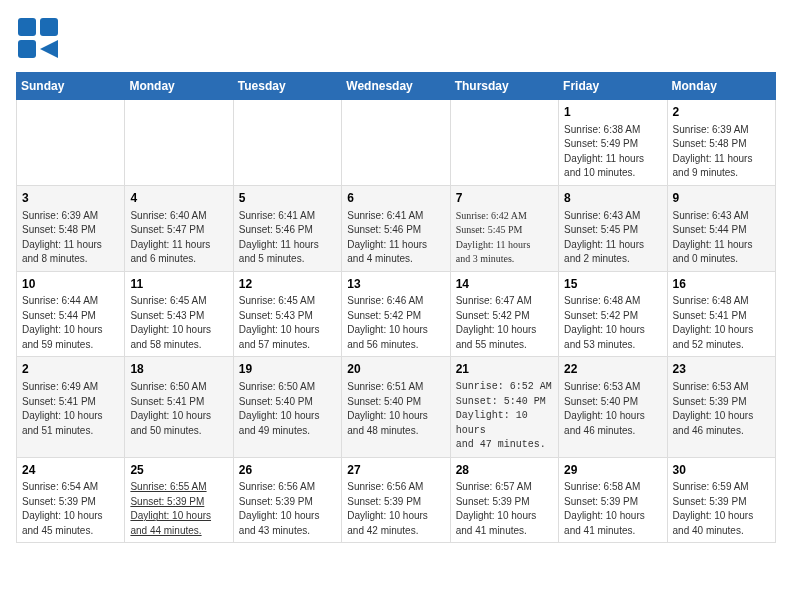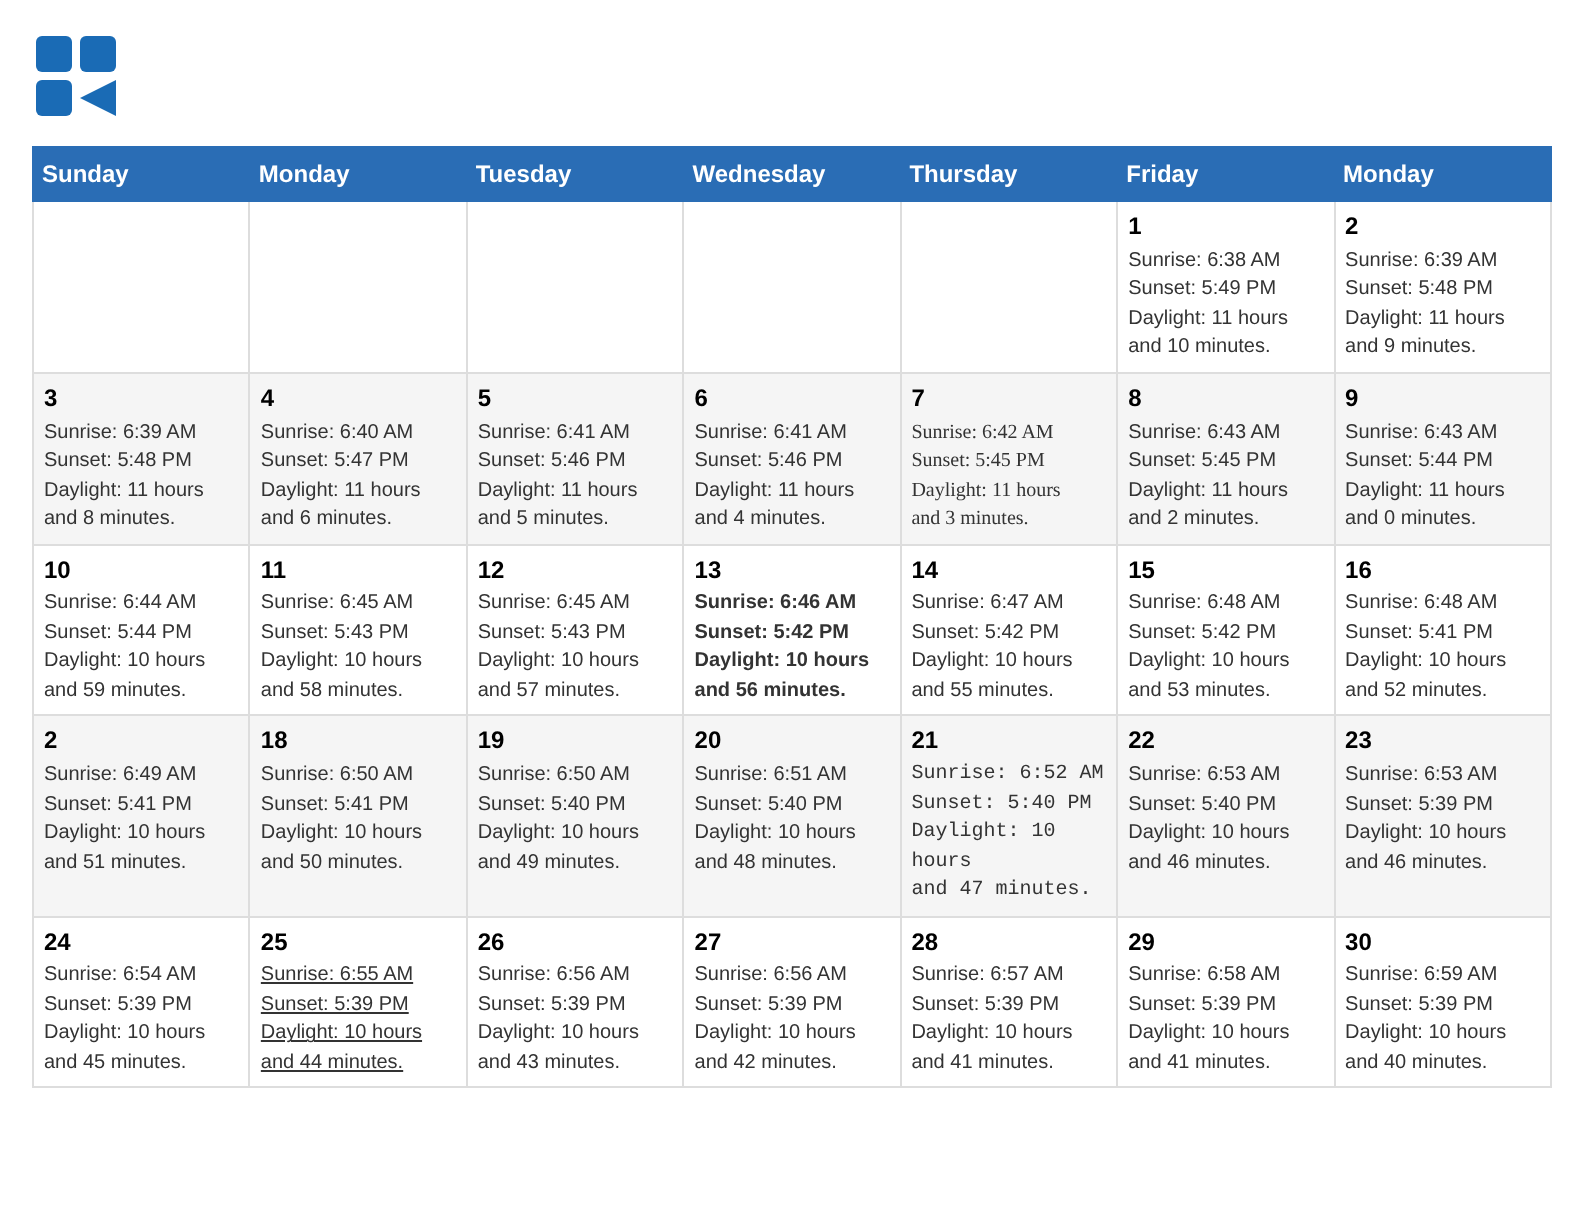--- a/index.html
+++ b/index.html
@@ -213,21 +213,21 @@
         </td>
         <td>
           <span class="day-number">12</span>
           <div class="day-info" style="white-space: pre-line;">Sunrise: 6:45 AM
 Sunset: 5:43 PM
 Daylight: 10 hours
 and 57 minutes.</div>
         </td>
         <td>
           <span class="day-number">13</span>
-          <div class="day-info" style="white-space: pre-line; font-weight: bold;">Sunrise: 6:46 AM
+          <div class="day-info" style="white-space: pre-line;">Sunrise: 6:46 AM
 Sunset: 5:42 PM
 Daylight: 10 hours
 and 56 minutes.</div>
         </td>
         <td>
           <span class="day-number">14</span>
           <div class="day-info" style="white-space: pre-line;">Sunrise: 6:47 AM
 Sunset: 5:42 PM
 Daylight: 10 hours
 and 55 minutes.</div>

